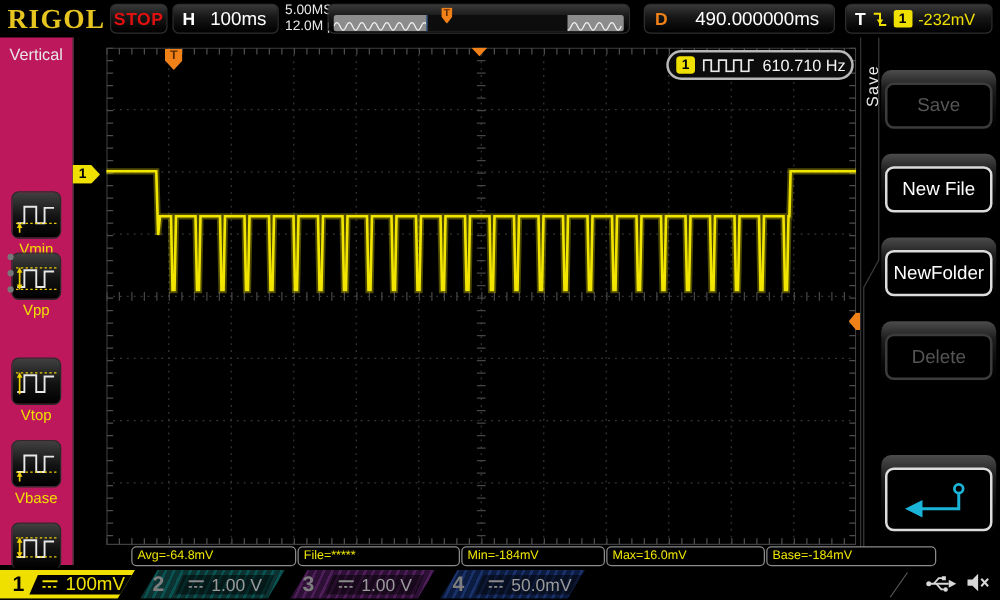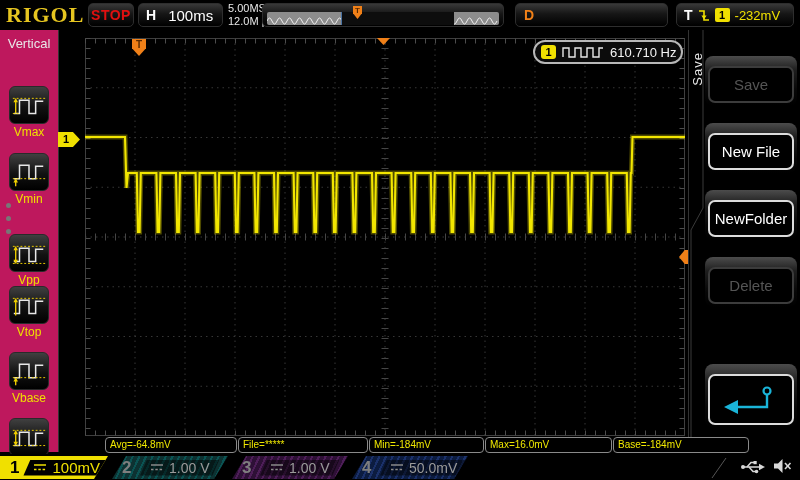--- a/index.html
+++ b/index.html
@@ -116,57 +116,48 @@
       <div class="thumb-band">
         <svg width="234" height="13">
           <path id="thumb-sine" d="M0,9 q2.5,-6 5,0 t5,0 t5,0 t5,0 t5,0 t5,0 t5,0 t5,0 t5,0 t5,0 t5,0 t5,0 t5,0 t5,0 t5,0 t5,0 t5,0 t5,0 t5,0 t5,0 t5,0 t5,0 t5,0 t5,0 t5,0 t5,0 t5,0 t5,0 t5,0 t5,0 t5,0 t5,0 t5,0 t5,0 t5,0 t5,0 t5,0 t5,0 t5,0 t5,0 t5,0 t5,0 t5,0 t5,0 t5,0 t5,0" fill="none" stroke="#f0f0f0" stroke-width="1"></path>
         </svg>
         <div class="thumb-window"></div>
       </div>
       <div class="thumb-t">T</div>
     </div>
     <div class="d-box box3d">
       <span class="dl">D</span>
+      <span class="dv">490.000000ms</span>
     </div>
     <div class="t-box box3d">
       <span class="tl">T</span>
       <svg width="12" height="15">
         <path d="M1,3 H6 V12 H11" fill="none" stroke="#f0e000" stroke-width="1.6"></path>
         <polygon points="3.4,7.5 8.6,7.5 6,11.5" fill="#f0e000"></polygon>
       </svg>
       <span class="badge">1</span>
       <span class="lv">-232mV</span>
     </div>
   </div>
 
   <div class="left-menu">
     <div class="left-title">Vertical</div>
 
-    <div class="meas-item" style="top:56px">
-      <svg class="meas-icon" viewBox="0 0 40 36">
-        <path d="M4,27 H10 V13 H20 V27 H27 V14 H35" fill="none" stroke="#e8e8e8" stroke-width="1.6"></path>
-        <line x1="3" y1="11" x2="37" y2="11" stroke="#f0d000" stroke-width="1" stroke-dasharray="2 2"></line>
-        <line x1="3" y1="27" x2="9" y2="27" stroke="#f0d000" stroke-width="1" stroke-dasharray="2 2"></line>
-        <line x1="6" y1="13" x2="6" y2="27" stroke="#f0d000" stroke-width="1.4"></line>
-        <polygon points="6,10.5 3.6,15 8.4,15" fill="#f0d000"></polygon>
-      </svg>
-      <span class="meas-label">Vmax</span>
-    </div>
 
     <div class="meas-item" style="top:123px">
       <svg class="meas-icon" viewBox="0 0 40 36">
         <path d="M4,25 H10 V11 H20 V25 H27 V12 H35" fill="none" stroke="#e8e8e8" stroke-width="1.6"></path>
         <line x1="3" y1="25" x2="37" y2="25" stroke="#f0d000" stroke-width="1" stroke-dasharray="2 2"></line>
         <line x1="6" y1="33" x2="6" y2="26" stroke="#f0d000" stroke-width="1.4"></line>
         <polygon points="6,24.5 3.6,29 8.4,29" fill="#f0d000"></polygon>
       </svg>
       <span class="meas-label">Vmin</span>
     </div>
 
-    <div class="meas-item" style="top:204px">
+    <div class="meas-item" style="top:172px">
       <svg class="meas-icon" viewBox="0 0 40 36">
         <path d="M4,27 H10 V13 H20 V27 H27 V14 H35" fill="none" stroke="#e8e8e8" stroke-width="1.6"></path>
         <line x1="3" y1="11" x2="37" y2="11" stroke="#f0d000" stroke-width="1" stroke-dasharray="2 2"></line>
         <line x1="3" y1="29" x2="37" y2="29" stroke="#f0d000" stroke-width="1" stroke-dasharray="2 2"></line>
         <line x1="6" y1="13" x2="6" y2="27" stroke="#f0d000" stroke-width="1.4"></line>
         <polygon points="6,10.5 3.6,15 8.4,15" fill="#f0d000"></polygon>
         <polygon points="6,29.5 3.6,25 8.4,25" fill="#f0d000"></polygon>
       </svg>
       <span class="meas-label">Vpp</span>
     </div>

